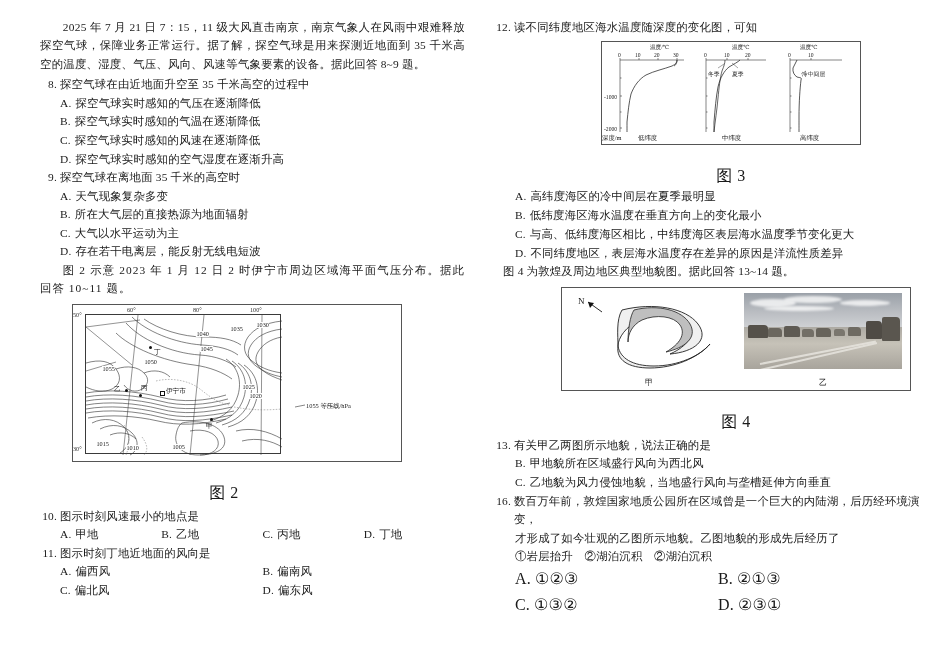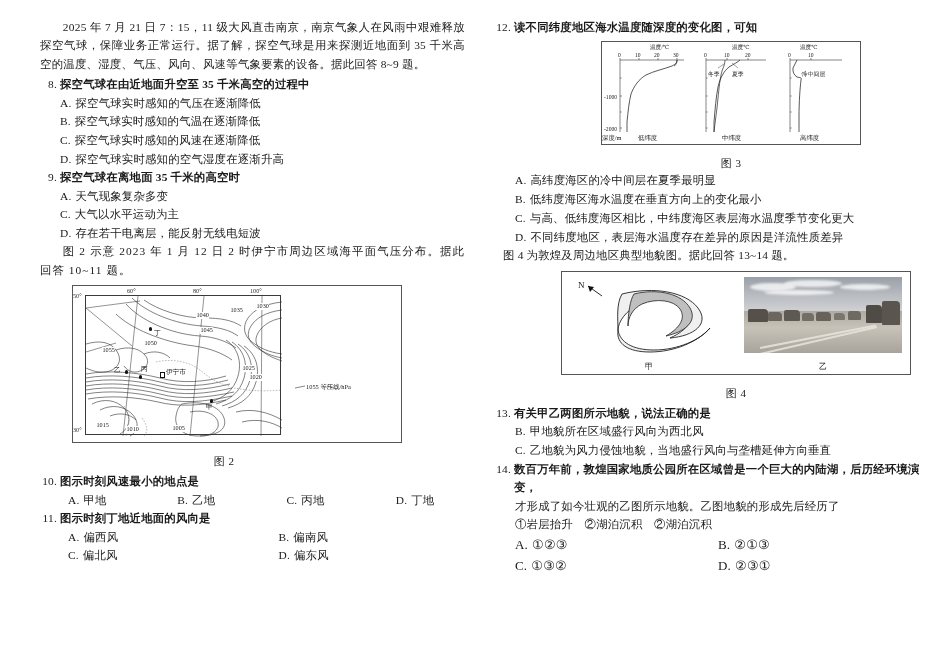--- a/index.html
+++ b/index.html
@@ -49,36 +49,36 @@
     letter-spacing: 0.2px;
     display: flex;
     align-items: baseline;
   }
   .qnum {
     flex: 0 0 auto;
     width: 17px;
     text-align: right;
     margin-right: 3px;
   }
-  .qtext { flex: 1 1 auto; font-weight: bold; }
+  .qtext { flex: 1 1 auto; }
   .opt {
     font-size: 11.4px;
     line-height: 1.63;
     margin: 0;
     padding-left: 20px;
     letter-spacing: 0.2px;
   }
   .optrow {
     display: flex;
     font-size: 11.4px;
     line-height: 1.63;
     padding-left: 20px;
     letter-spacing: 0.2px;
   }
-  .optrow > span { flex: 0 0 25%; margin-left: 8px; }
+  .optrow > span { flex: 0 0 25%; }
   .optrow.half > span { flex: 0 0 50%; }
   .lbl { margin-right: 4px; }
   .cont {
     font-size: 11.4px;
     line-height: 1.62;
     margin: 0;
     padding-left: 20px;
     letter-spacing: 0.2px;
   }
   .q-r {
@@ -92,21 +92,21 @@
   .q-r .qnum { width: 20px; }
   .opt-r {
     font-size: 11.4px;
     line-height: 1.64;
     margin: 0;
     padding-left: 24px;
     letter-spacing: 0.2px;
   }
   .optrow-r {
     display: flex;
-    font-size: 13px;
+    font-size: 16px;
     line-height: 1.64;
     padding-left: 24px;
     letter-spacing: 0.2px;
   }
   .optrow-r > span { flex: 0 0 50%; }
 
   
   .fig2-wrap {
     margin: 6px 0 0 32px;
     width: 304px;
@@ -125,22 +125,22 @@
   .map-inner {
     position: absolute;
     left: 12px; top: 9px;
     width: 196px; height: 140px;
     border: 1px solid #3a3a3a;
     box-sizing: border-box;
     overflow: visible;
   }
   .fig-cap {
     text-align: center;
-    font-size: 11px;
-    margin-top: 11px;
+    font-size: 16px;
+    margin-top: 21px;
     letter-spacing: 0.5px;
   }
   .axlab {
     position: absolute;
     font-size: 6.2px;
     color: #333;
     font-family: "Liberation Serif", serif;
   }
   .ptlab {
     position: absolute;
@@ -289,20 +289,21 @@
     <p class="opt"><span class="lbl">A.</span><span>探空气球实时感知的气压在逐渐降低</span></p>
     <p class="opt"><span class="lbl">B.</span><span>探空气球实时感知的气温在逐渐降低</span></p>
     <p class="opt"><span class="lbl">C.</span><span>探空气球实时感知的风速在逐渐降低</span></p>
     <p class="opt"><span class="lbl">D.</span><span>探空气球实时感知的空气湿度在逐渐升高</span></p>
 
     <div class="qline">
       <span class="qnum">9.</span>
       <span class="qtext">探空气球在离地面 35 千米的高空时</span>
     </div>
     <p class="opt"><span class="lbl">A.</span><span>天气现象复杂多变</span></p>
+    <p class="opt"><span class="lbl">B.</span><span>所在大气层的直接热源为地面辐射</span></p>
     <p class="opt"><span class="lbl">C.</span><span>大气以水平运动为主</span></p>
     <p class="opt"><span class="lbl">D.</span><span>存在若干电离层，能反射无线电短波</span></p>
 
     <p class="para wide">图 2 示意 2023 年 1 月 12 日 2 时伊宁市周边区域海平面气压分布。据此回答 10~11 题。</p>
 
     <div class="fig2-wrap">
       <div class="fig2-box">
 
         <div class="map-inner">
 
@@ -574,21 +575,21 @@
     </div>
 
     <div class="q-r" style="margin-top:3px">
       <span class="qnum">13.</span>
       <span class="qtext">有关甲乙两图所示地貌，说法正确的是</span>
     </div>
     <p class="opt-r"><span class="lbl">B.</span><span>甲地貌所在区域盛行风向为西北风</span></p>
     <p class="opt-r"><span class="lbl">C.</span><span>乙地貌为风力侵蚀地貌，当地盛行风向与垄槽延伸方向垂直</span></p>
 
     <div class="q-r">
-      <span class="qnum">14.</span>
+      <span class="qnum">16.</span>
       <span class="qtext">数百万年前，敦煌国家地质公园所在区域曾是一个巨大的内陆湖，后历经环境演变，</span>
     </div>
     <p class="cont" style="padding-left:24px">才形成了如今壮观的乙图所示地貌。乙图地貌的形成先后经历了</p>
     <p class="cont" style="padding-left:24px">①岩层抬升　②湖泊沉积　②湖泊沉积</p>
     <div class="optrow-r">
       <span><span class="lbl">A.</span><span>①②③</span></span>
       <span><span class="lbl">B.</span><span>②①③</span></span>
     </div>
     <div class="optrow-r">
       <span><span class="lbl">C.</span><span>①③②</span></span>

